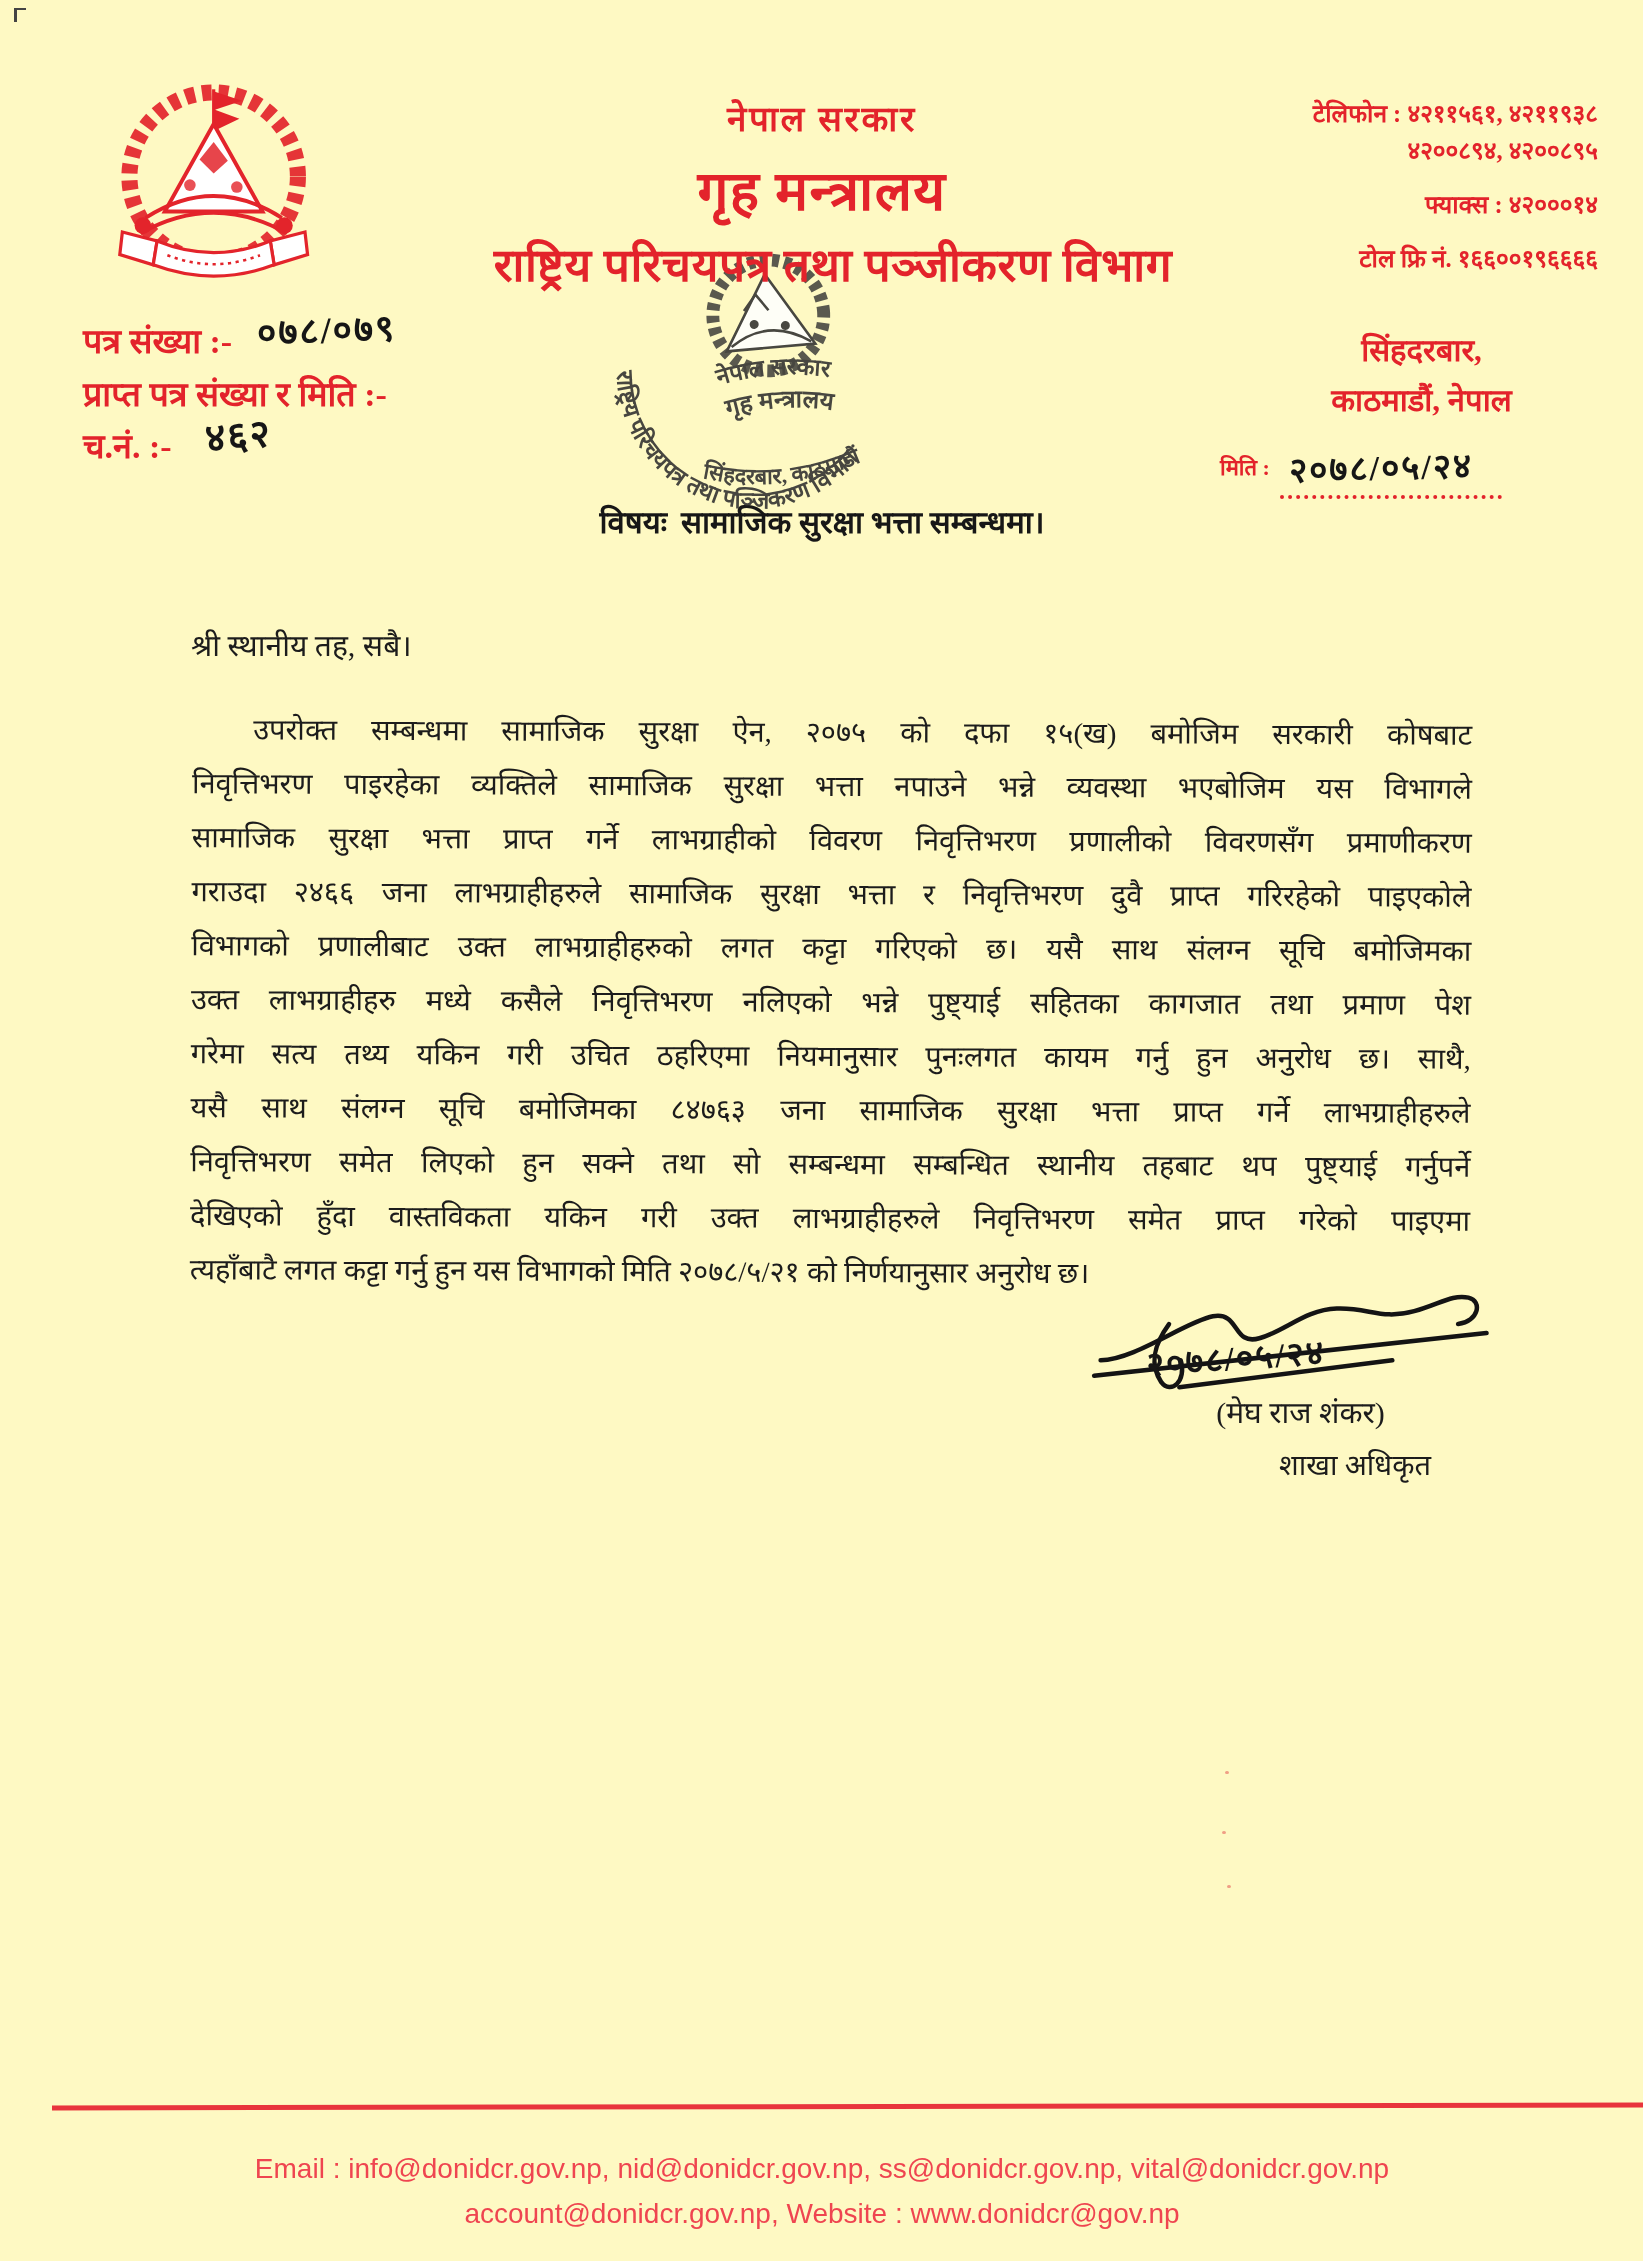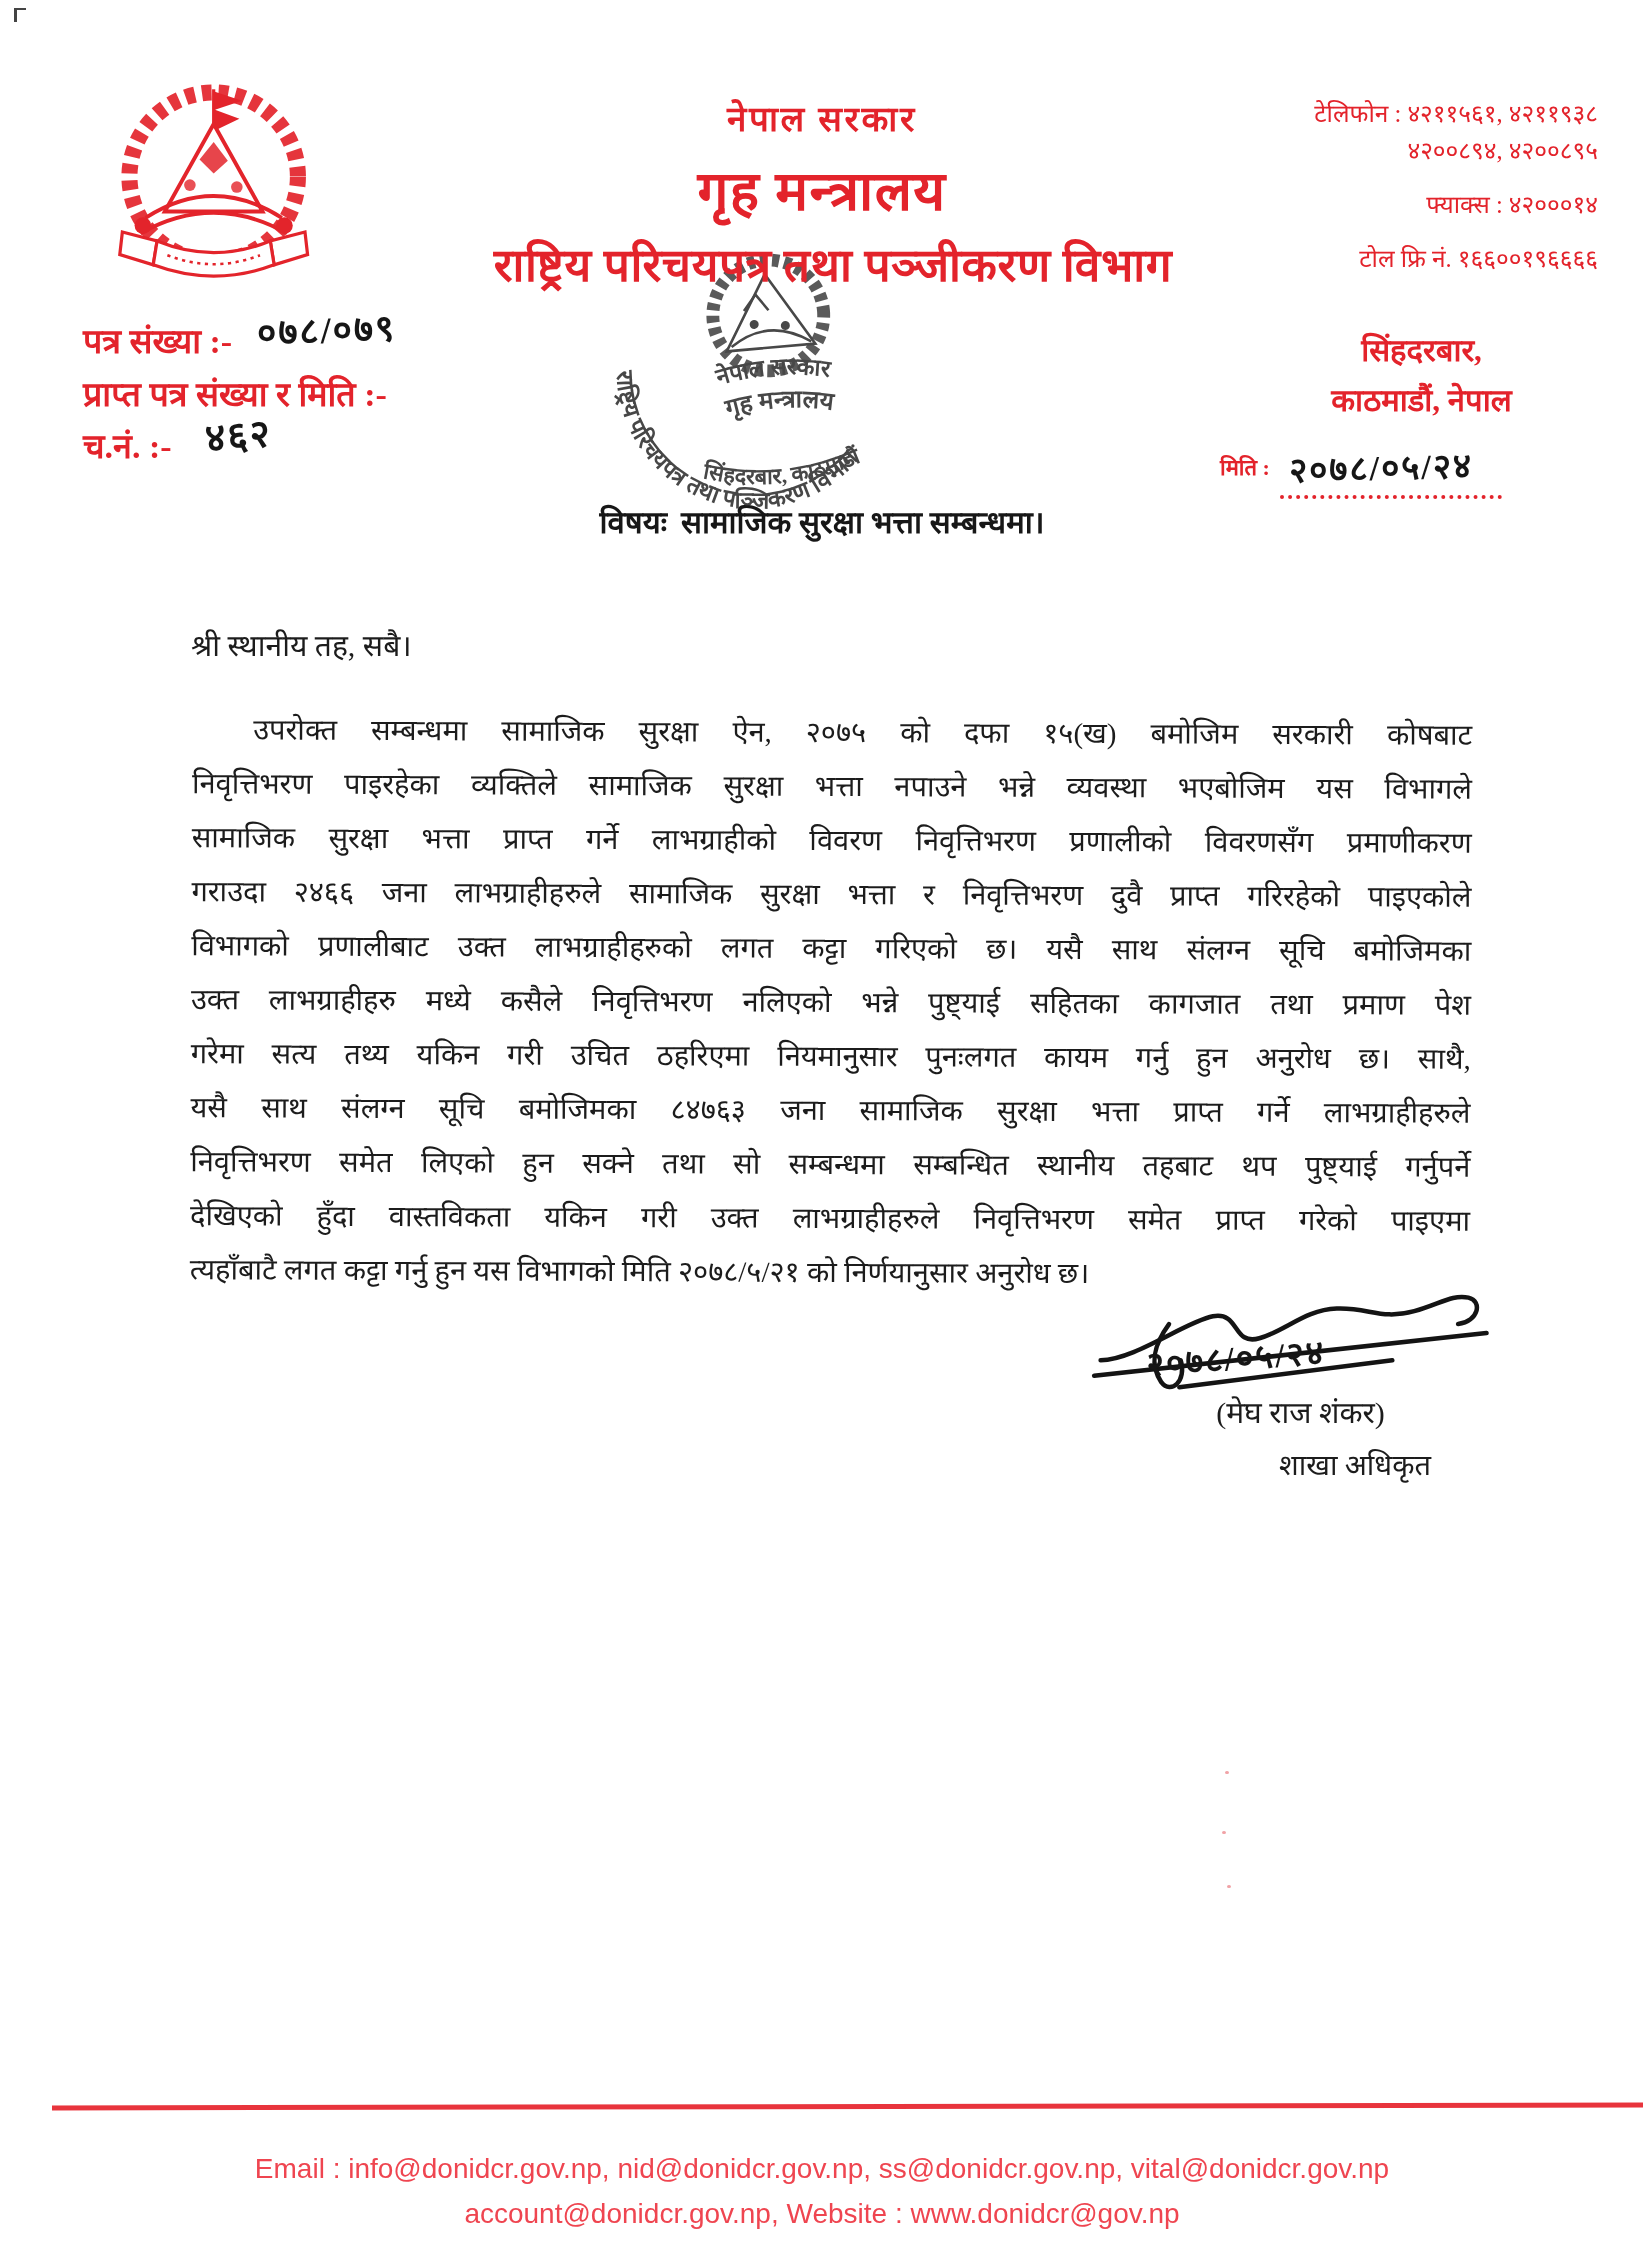--- a/index.html
+++ b/index.html
@@ -1,33 +1,33 @@
 <!DOCTYPE html>
 <html style="font-size:10.3px"><head>
 <meta charset="utf-8">
 <style>
   html,body{margin:0;padding:0;background:#9a9a9a;}
   .page{
     position:relative;
     width:1644px;height:2261px;
-    background:#ffffff;
+    background:#fef9c3;
     overflow:hidden;
     font-family:"Liberation Serif","DejaVu Serif",serif;
     color:#1c1c1c;
   }
   .abs{position:absolute;}
   .red{color:#e3232b;}
   .bold{font-weight:700;}
   .center{text-align:center;}
   
   .gov-title{top:94px;left:0;width:1644px;font-size:35px;letter-spacing:2.6px;}
   .ministry-title{top:151px;left:0;width:1644px;font-size:55px;letter-spacing:1.3px;}
   .dept-title{top:232px;left:0;width:1644px;font-size:46px;letter-spacing:0.6px;z-index:3;padding-left:11px;}
   
-  .contact{top:95px;right:46px;text-align:right;font-size:24.5px;font-weight:400;line-height:37px;}
+  .contact{top:95px;right:46px;text-align:right;font-size:24.5px;font-weight:700;line-height:37px;}
   .contact .gap{margin-top:17px;}
   
   .meta-label{font-size:34px;font-weight:700;}
   .hand{font-family:"Liberation Serif","DejaVu Serif",serif;color:#161616;font-weight:600;letter-spacing:1.9px;}
   
   .addr{right:74px;width:297px;text-align:center;font-size:31px;font-weight:700;line-height:50px;}
   .date-dots{border-bottom:4.5px dotted #e3232b;}
   
   .subject{top:500px;left:0;width:1644px;font-size:31px;font-weight:700;color:#171717;}
   .subject .txt{margin-left:14px;}

